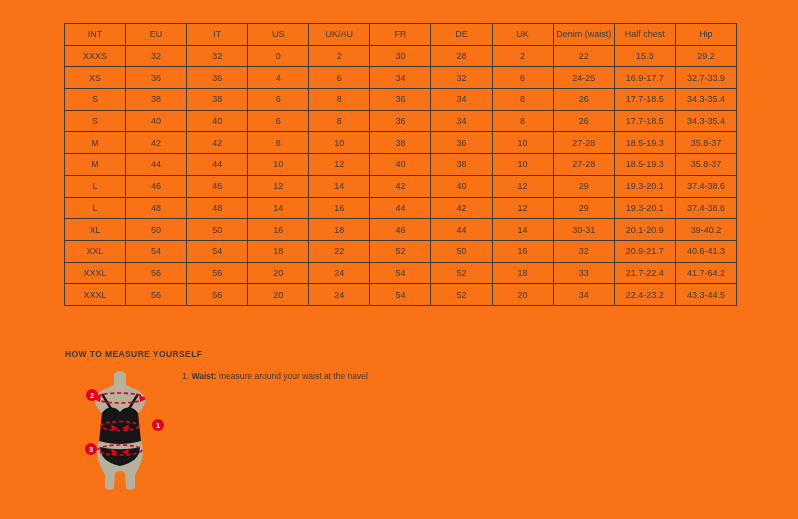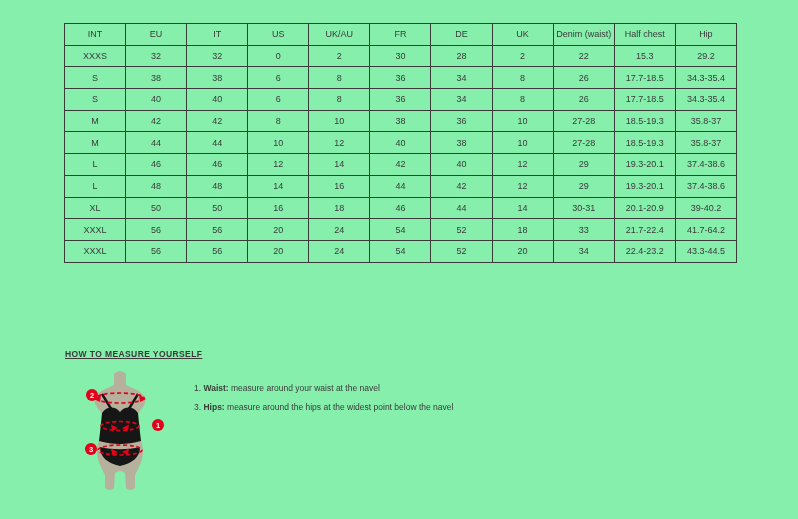--- a/index.html
+++ b/index.html
@@ -1,39 +1,39 @@
 <!DOCTYPE html>
 <html><head>
 <meta charset="utf-8">
 <style>
   html,body { margin:0; padding:0; background:#ffffff; }
   .page {
-    position:relative; width:798px; height:519px; background:#86efac;
+    position:relative; width:798px; height:519px; background:#f97316;
     font-family:"Liberation Sans", sans-serif; color:#3a3a39; overflow:hidden;
   }
 
   
   table.size-chart {
     position:absolute; left:64px; top:23px; width:673px;
     border-collapse:collapse; table-layout:fixed;
   }
   table.size-chart th, table.size-chart td {
     border:1px solid #3a3a39; height:20.7px; padding:0;
     text-align:center; vertical-align:middle;
     font-size:9px; font-weight:400; color:#3a3a39; white-space:nowrap;
   }
   table.size-chart { border:1.5px solid #3a3a39; }
 
   
   .measure-title {
     position:absolute; left:65px; top:349px;
-    font-size:8.5px; font-weight:700; letter-spacing:0.4px; color:#3a3a39;text-decoration:underline;
+    font-size:8.5px; font-weight:700; letter-spacing:0.4px; color:#3a3a39;
   }
   ol.measure-steps {
-    position:absolute; left:178px; top:367px; margin:16px; padding:0;
+    position:absolute; left:178px; top:367px; margin:4px; padding:0;
     list-style:none; font-size:8.5px; color:#3a3a39;
   }
   ol.measure-steps li { margin:0 0 8.5px 0; line-height:10px; }
   ol.measure-steps .step-label { font-weight:700; }
 
   .figure-wrap { position:absolute; left:77px; top:365px; width:110px; height:136px; }
 </style>
 </head>
 <body>
 
@@ -63,20 +63,33 @@
           <td>0</td>
           <td>2</td>
           <td>30</td>
           <td>28</td>
           <td>2</td>
           <td>22</td>
           <td>15.3</td>
           <td>29.2</td>
         </tr>
         <tr>
+          <td>XS</td>
+          <td>36</td>
+          <td>36</td>
+          <td>4</td>
+          <td>6</td>
+          <td>34</td>
+          <td>32</td>
+          <td>6</td>
+          <td>24-25</td>
+          <td>16.9-17.7</td>
+          <td>32.7-33.9</td>
+        </tr>
+        <tr>
           <td>S</td>
           <td>38</td>
           <td>38</td>
           <td>6</td>
           <td>8</td>
           <td>36</td>
           <td>34</td>
           <td>8</td>
           <td>26</td>
           <td>17.7-18.5</td>
@@ -152,20 +165,33 @@
           <td>50</td>
           <td>50</td>
           <td>16</td>
           <td>18</td>
           <td>46</td>
           <td>44</td>
           <td>14</td>
           <td>30-31</td>
           <td>20.1-20.9</td>
           <td>39-40.2</td>
+        </tr>
+        <tr>
+          <td>XXL</td>
+          <td>54</td>
+          <td>54</td>
+          <td>18</td>
+          <td>22</td>
+          <td>52</td>
+          <td>50</td>
+          <td>16</td>
+          <td>32</td>
+          <td>20.9-21.7</td>
+          <td>40.6-41.3</td>
         </tr>
         <tr>
           <td>XXXL</td>
           <td>56</td>
           <td>56</td>
           <td>20</td>
           <td>24</td>
           <td>54</td>
           <td>52</td>
           <td>18</td>
@@ -243,16 +269,15 @@
         <circle cx="81" cy="60" r="6" fill="#e2001a"></circle>
         <text x="81" y="62.7" fill="#ffffff">1</text>
         <circle cx="14" cy="84" r="6" fill="#e2001a"></circle>
         <text x="14" y="86.7" fill="#ffffff">3</text>
       </g>
     </svg>
   </div>
 
   <ol class="measure-steps">
       <li><span>1. </span><span class="step-label">Waist:</span><span> measure around your waist at the navel</span></li>
-      <li><span>3. </span><span class="step-label">Hips:</span><span> measure around the hips at the widest point below the navel</span></li>
     </ol>
 
 </div>
 
 </body></html>

